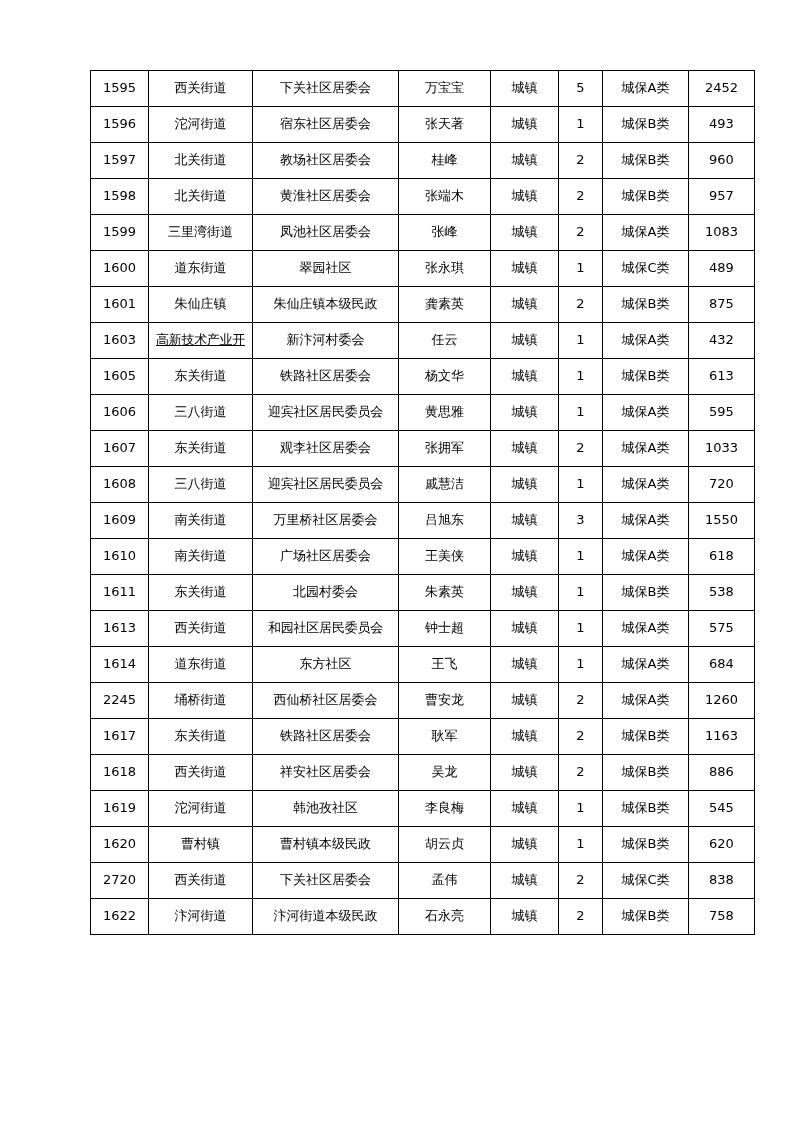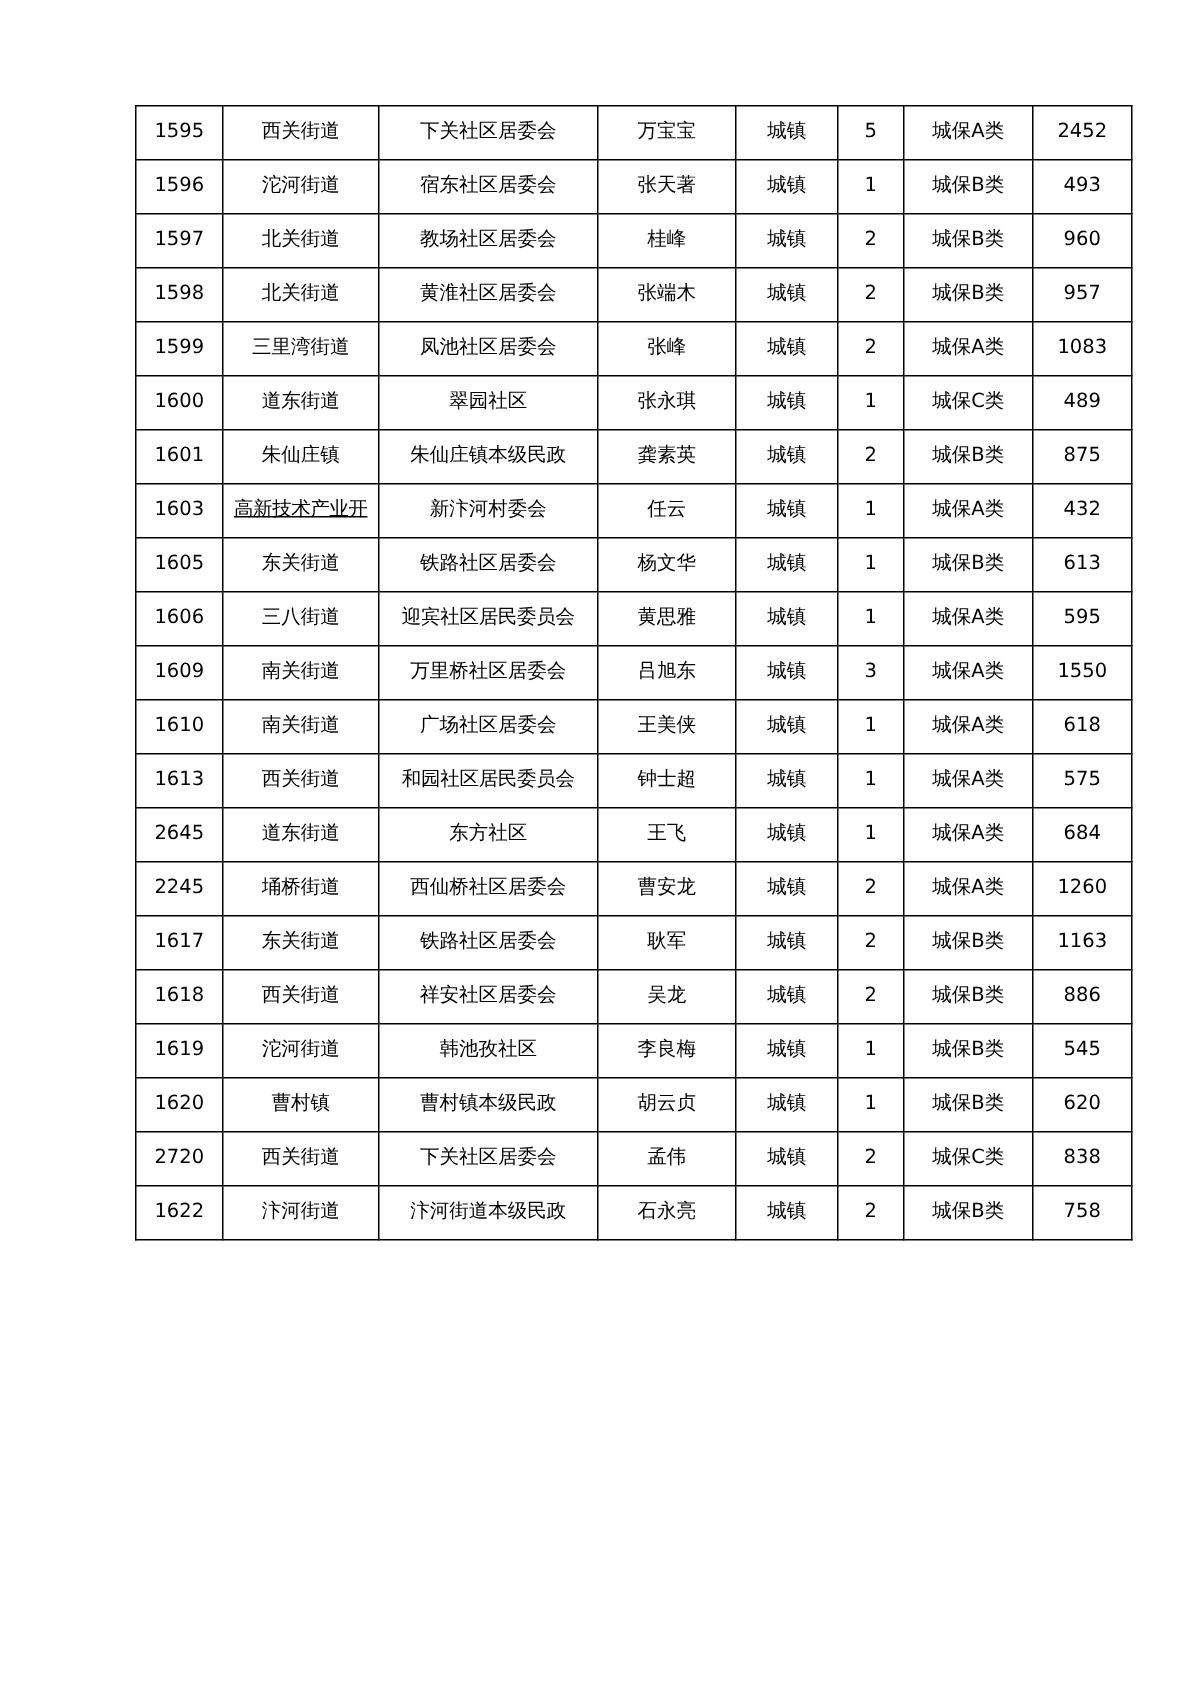--- a/index.html
+++ b/index.html
@@ -159,51 +159,81 @@
           <td class="num">1606</td>
           <td>三八街道</td>
           <td class="shrink2">迎宾社区居民委员会</td>
           <td>黄思雅</td>
           <td>城镇</td>
           <td class="num">1</td>
           <td>城保A类</td>
           <td class="num">595</td>
         </tr>
         <tr>
+          <td class="num">1607</td>
+          <td>东关街道</td>
+          <td>观李社区居委会</td>
+          <td>张拥军</td>
+          <td>城镇</td>
+          <td class="num">2</td>
+          <td>城保A类</td>
+          <td class="num">1033</td>
+        </tr>
+        <tr>
+          <td class="num">1608</td>
+          <td>三八街道</td>
+          <td class="shrink2">迎宾社区居民委员会</td>
+          <td>戚慧洁</td>
+          <td>城镇</td>
+          <td class="num">1</td>
+          <td>城保A类</td>
+          <td class="num">720</td>
+        </tr>
+        <tr>
           <td class="num">1609</td>
           <td>南关街道</td>
           <td>万里桥社区居委会</td>
           <td>吕旭东</td>
           <td>城镇</td>
           <td class="num">3</td>
           <td>城保A类</td>
           <td class="num">1550</td>
         </tr>
         <tr>
           <td class="num">1610</td>
           <td>南关街道</td>
           <td>广场社区居委会</td>
           <td>王美侠</td>
           <td>城镇</td>
           <td class="num">1</td>
           <td>城保A类</td>
           <td class="num">618</td>
         </tr>
         <tr>
+          <td class="num">1611</td>
+          <td>东关街道</td>
+          <td>北园村委会</td>
+          <td>朱素英</td>
+          <td>城镇</td>
+          <td class="num">1</td>
+          <td>城保B类</td>
+          <td class="num">538</td>
+        </tr>
+        <tr>
           <td class="num">1613</td>
           <td>西关街道</td>
           <td class="shrink2">和园社区居民委员会</td>
           <td>钟士超</td>
           <td>城镇</td>
           <td class="num">1</td>
           <td>城保A类</td>
           <td class="num">575</td>
         </tr>
         <tr>
-          <td class="num">2645</td>
+          <td class="num">1614</td>
           <td>道东街道</td>
           <td>东方社区</td>
           <td>王飞</td>
           <td>城镇</td>
           <td class="num">1</td>
           <td>城保A类</td>
           <td class="num">684</td>
         </tr>
         <tr>
           <td class="num">2245</td>

